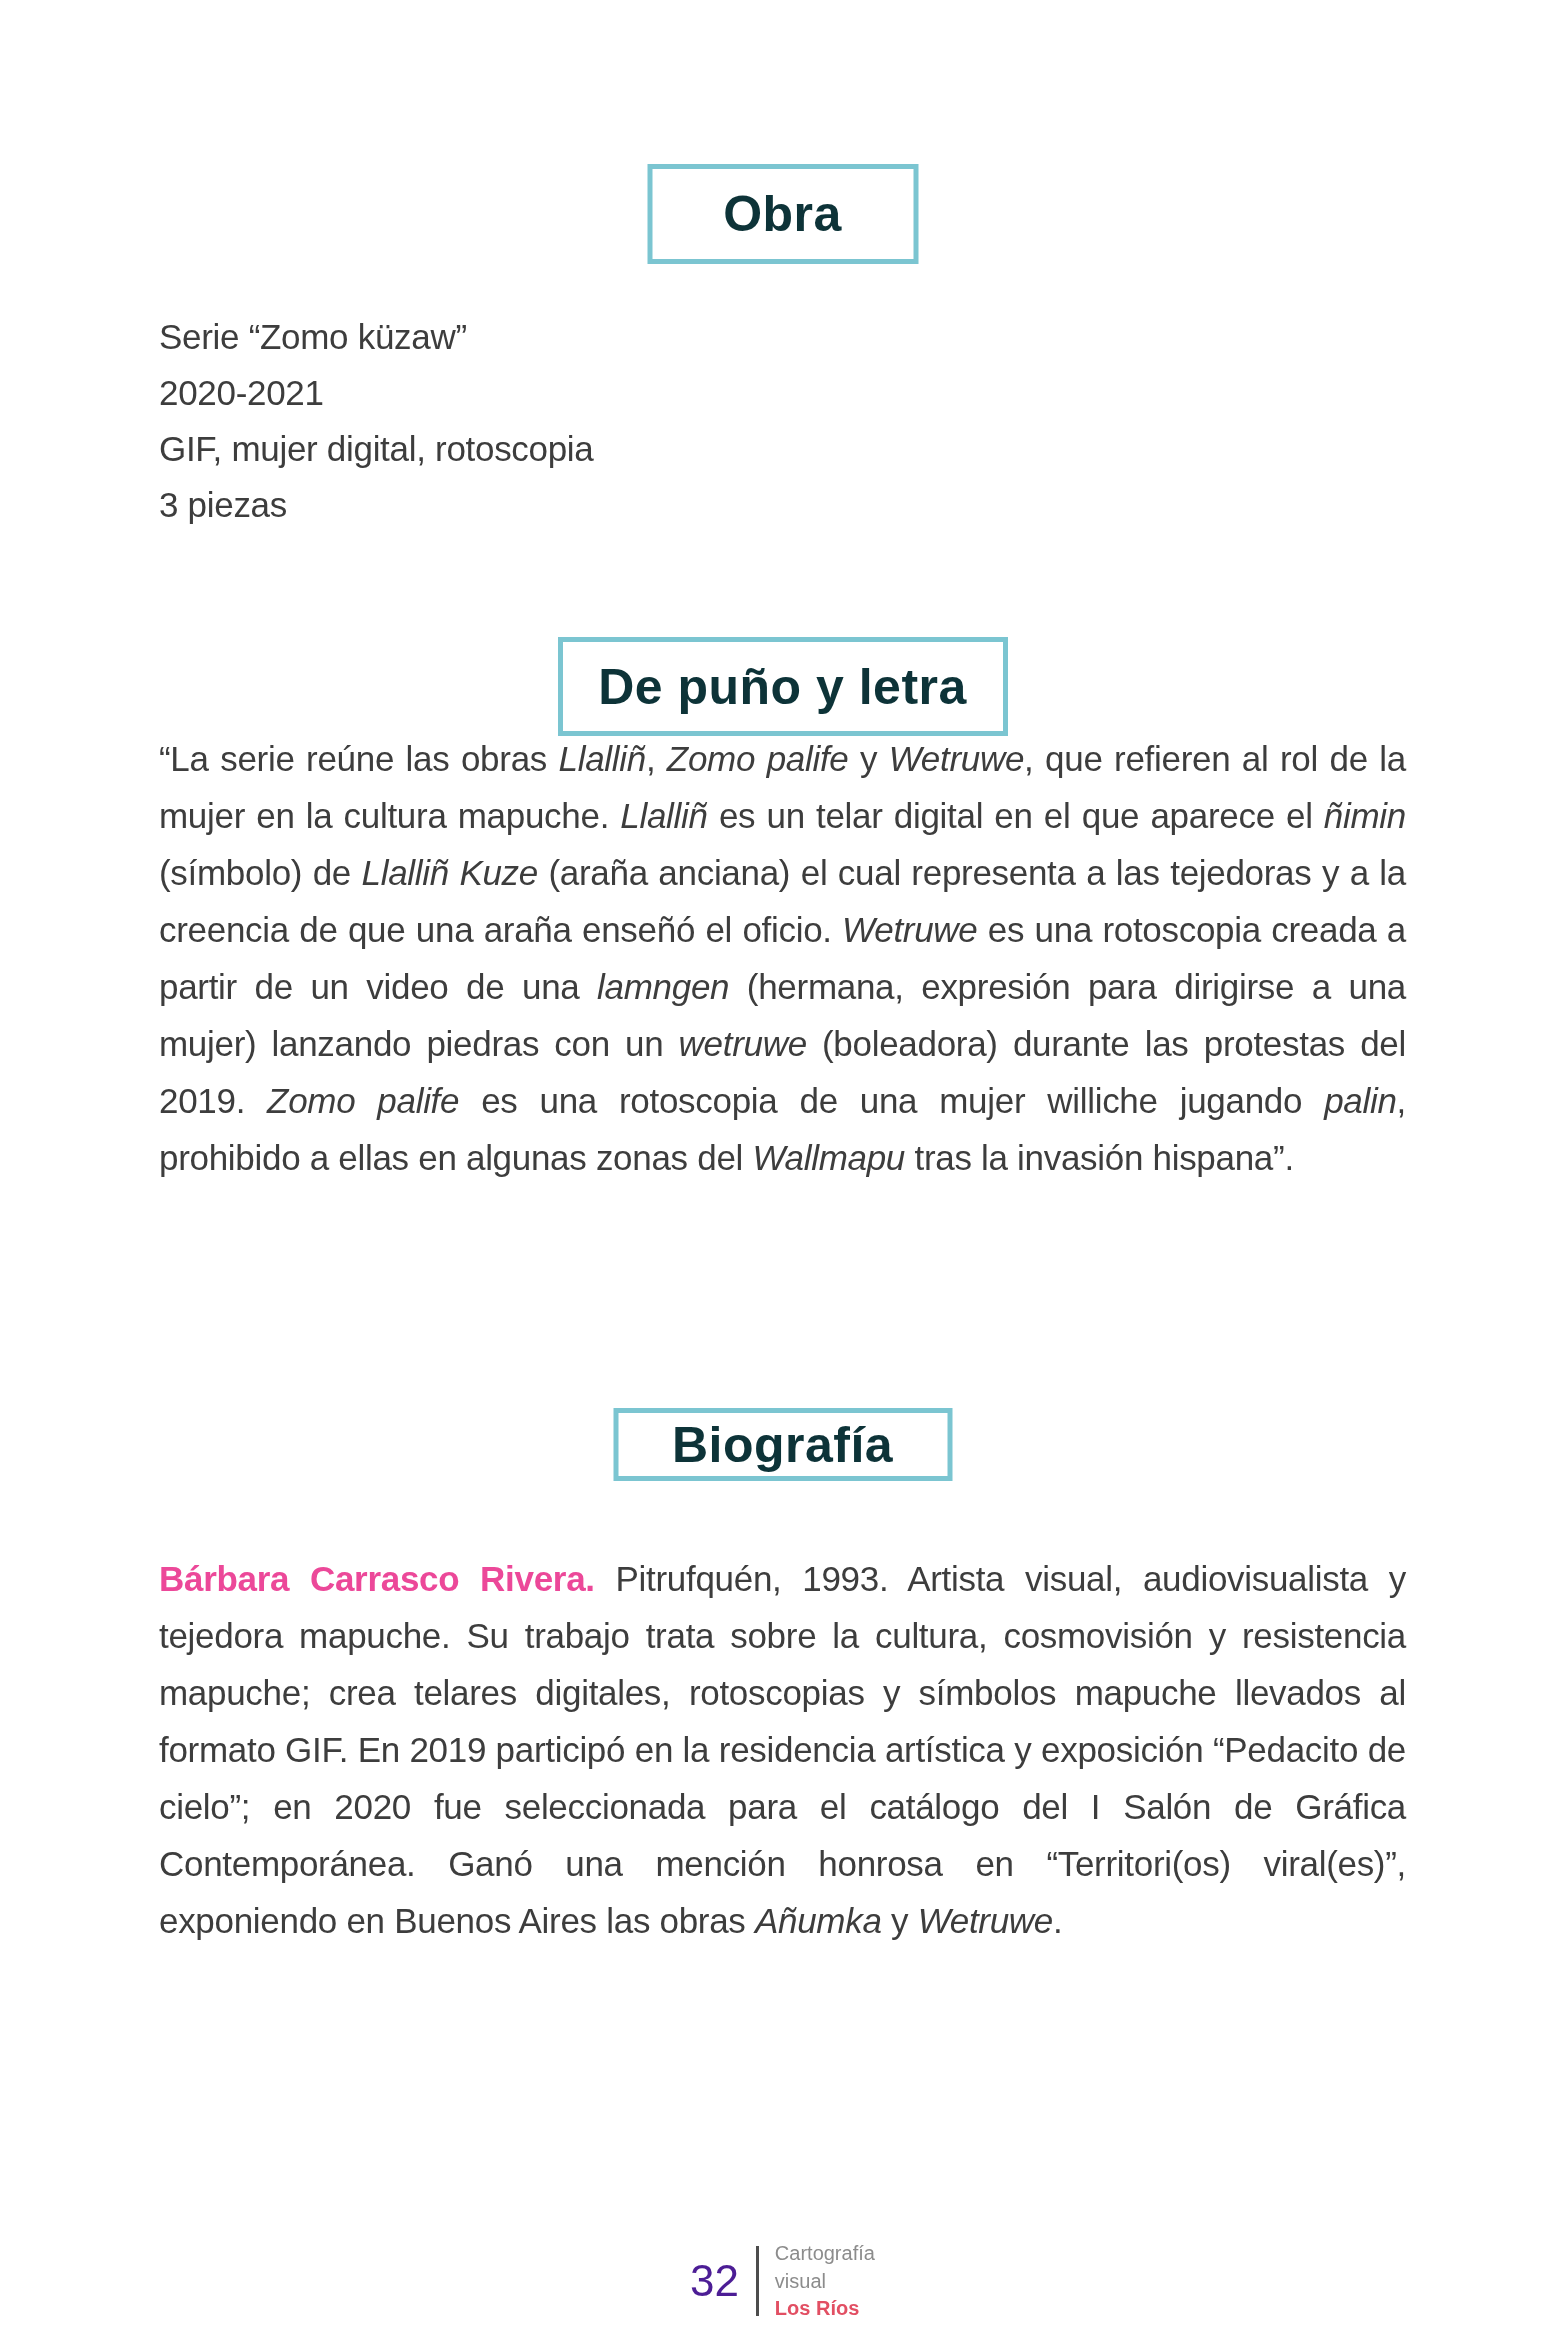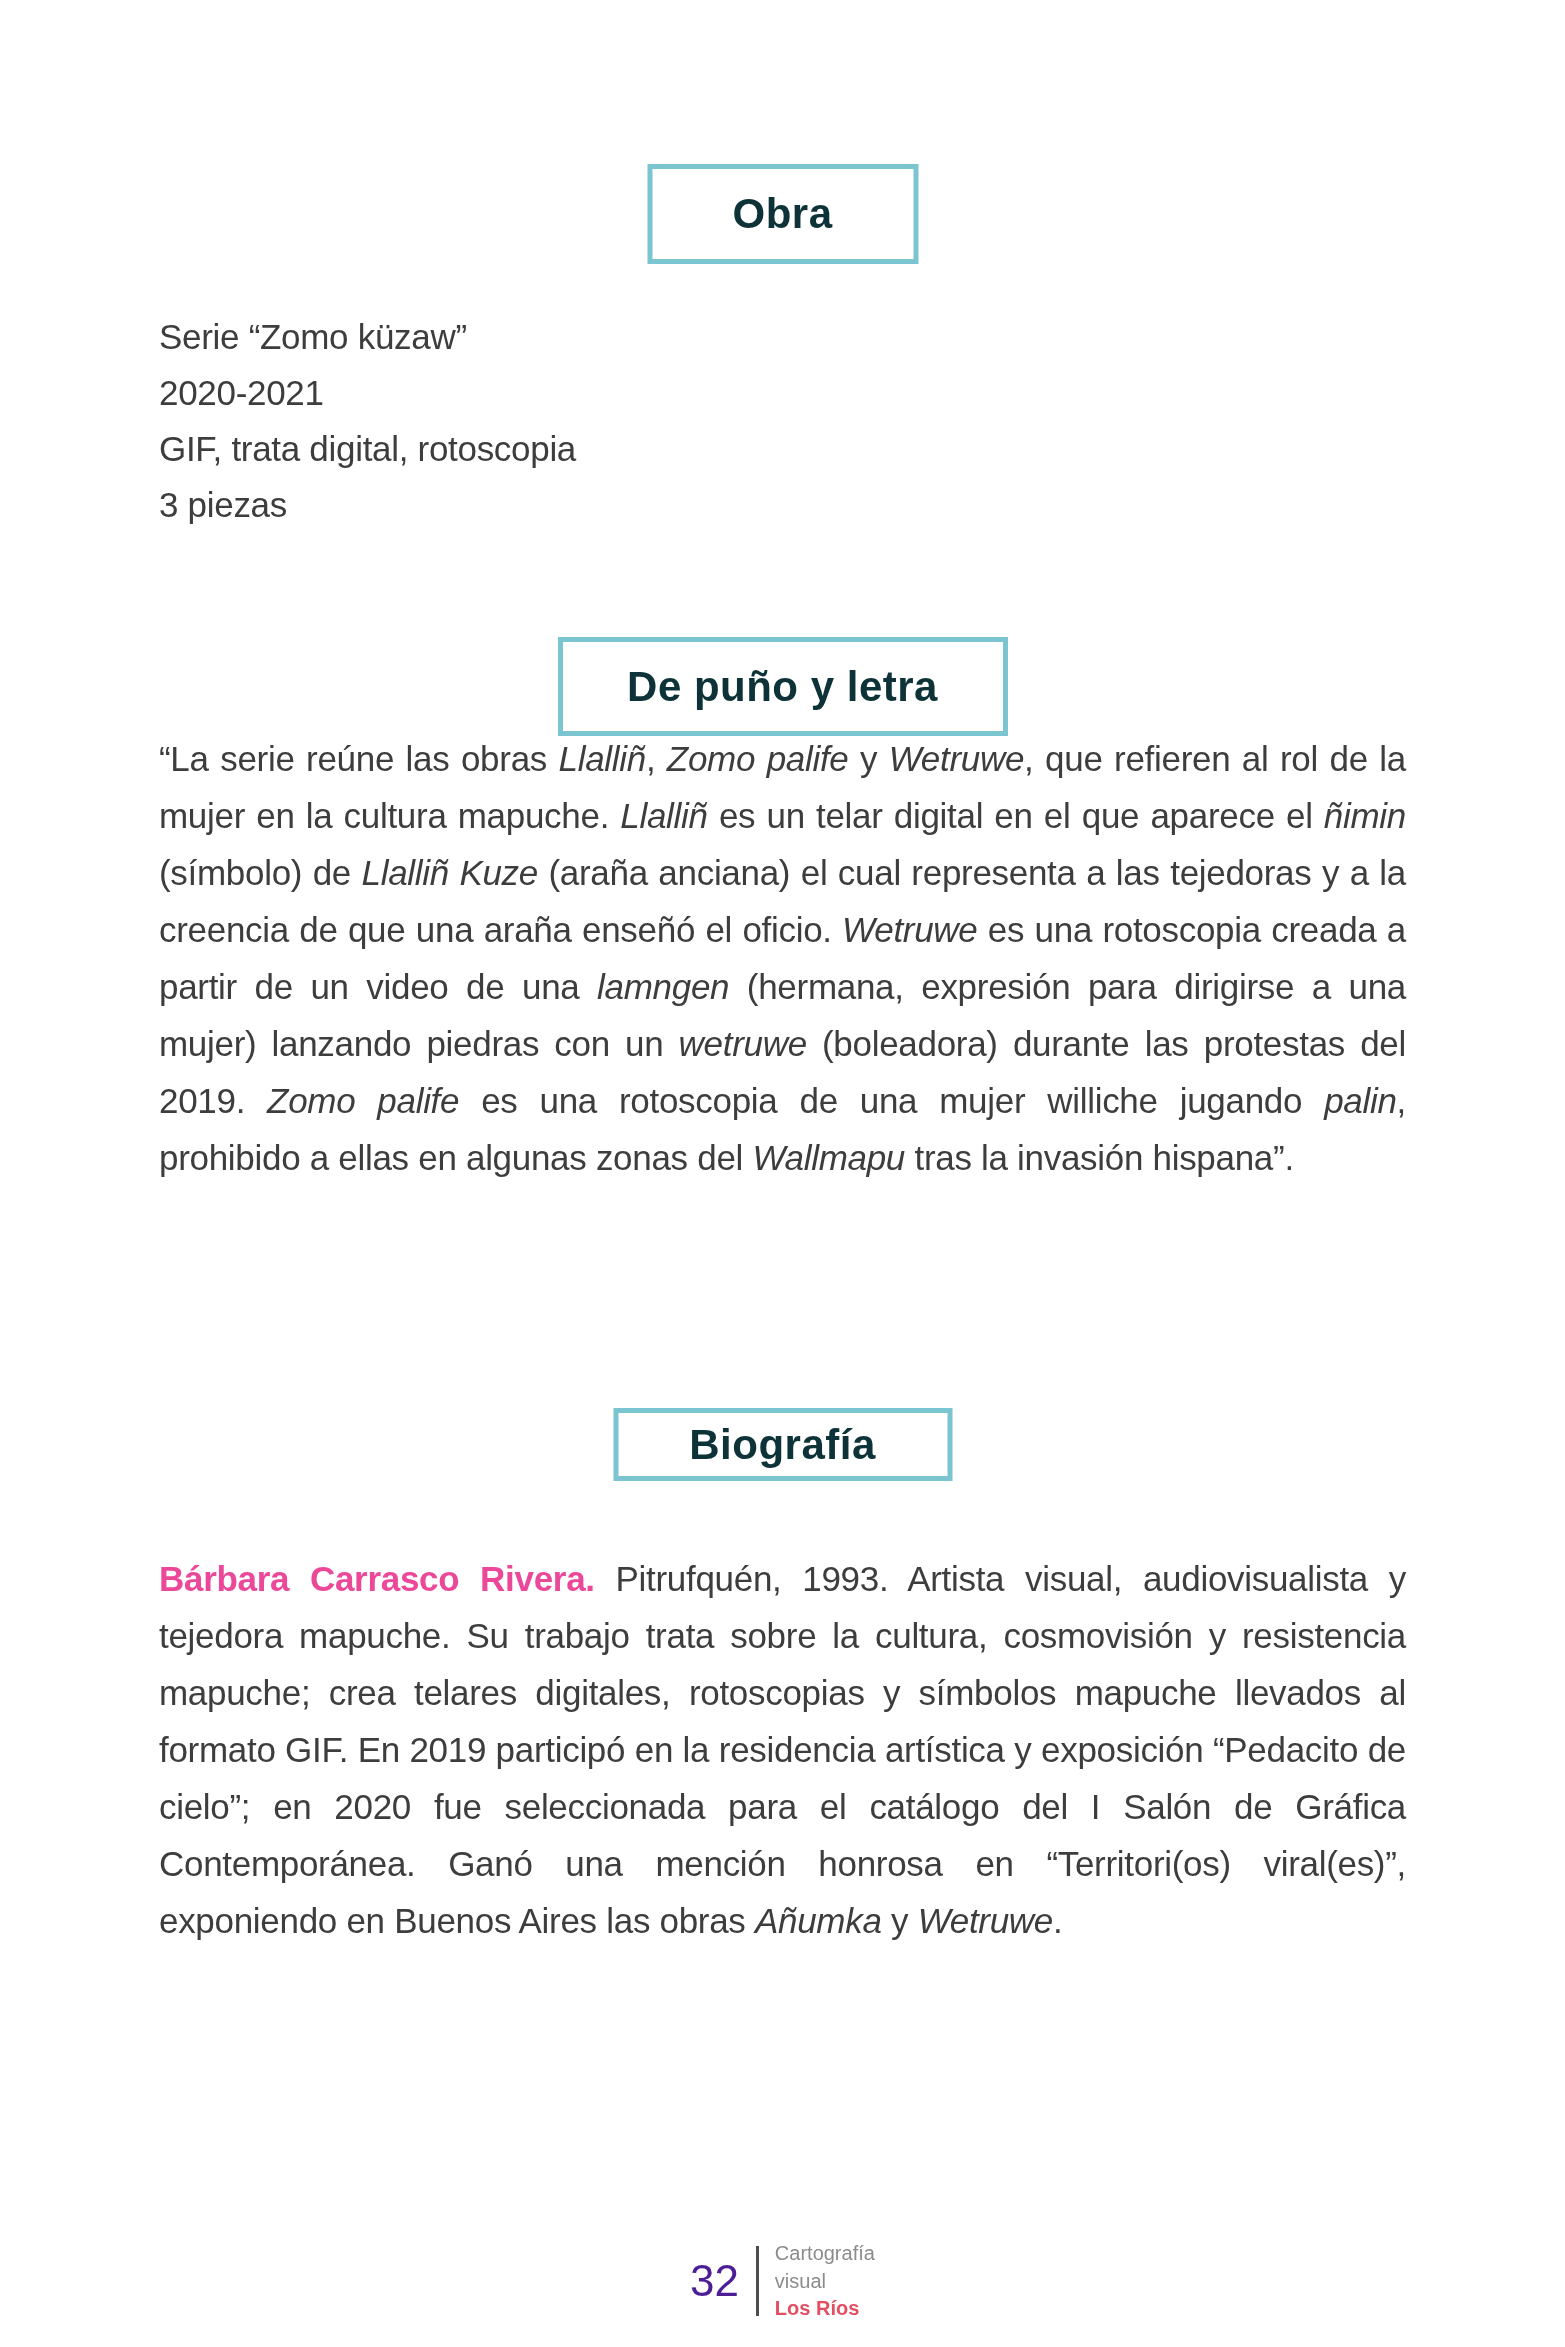--- a/index.html
+++ b/index.html
@@ -23,21 +23,21 @@
     display:flex;
     align-items:center;
     justify-content:center;
     background:#ffffff;
   }
   .obra-box   { top:164px;  width:271px; height:100px; }
   .depuno-box { top:637px;  width:450px; height:99px; }
   .bio-box    { top:1408px; width:339px; height:73px; }
   .heading-label {
     font-weight:700;
-    font-size:42px;
+    font-size:50px;
     color:#0d3338;
     letter-spacing:0.5px;
     white-space:nowrap;
   }
 
   
   .meta {
     position:absolute;
     top:309px; left:159px; right:159px;
     font-size:35px;
@@ -87,21 +87,21 @@
 
 <div class="page">
 
   <div class="heading-box obra-box">
     <span class="heading-label">Obra</span>
   </div>
 
   <div class="meta">
     <div class="meta-line">Serie “Zomo küzaw”</div>
     <div class="meta-line">2020-2021</div>
-    <div class="meta-line">GIF, trata digital, rotoscopia</div>
+    <div class="meta-line">GIF, mujer digital, rotoscopia</div>
     <div class="meta-line">3 piezas</div>
   </div>
 
   <div class="heading-box depuno-box">
     <span class="heading-label">De puño y letra</span>
   </div>
 
   <p class="body-par quote"><span>“La serie reúne las obras </span><span style="font-style: italic;">Llalliñ</span><span>, </span><span style="font-style: italic;">Zomo palife</span><span> y </span><span style="font-style: italic;">Wetruwe</span><span>, que refieren al rol de la mujer en la cultura mapuche. </span><span style="font-style: italic;">Llalliñ</span><span> es un telar digital en el que aparece el </span><span style="font-style: italic;">ñimin</span><span> (símbolo) de </span><span style="font-style: italic;">Llalliñ Kuze</span><span> (araña anciana) el cual representa a las tejedoras y a la creencia de que una araña enseñó el oficio. </span><span style="font-style: italic;">Wetruwe</span><span> es una rotoscopia creada a partir de un video de una </span><span style="font-style: italic;">lamngen</span><span> (hermana, expresión para dirigirse a una mujer) lanzando piedras con un </span><span style="font-style: italic;">wetruwe</span><span> (boleadora) durante las protestas del 2019. </span><span style="font-style: italic;">Zomo palife</span><span> es una rotoscopia de una mujer williche jugando </span><span style="font-style: italic;">palin</span><span>, prohibido a ellas en algunas zonas del </span><span style="font-style: italic;">Wallmapu</span><span> tras la invasión hispana”.</span></p>
 
   <div class="heading-box bio-box">

